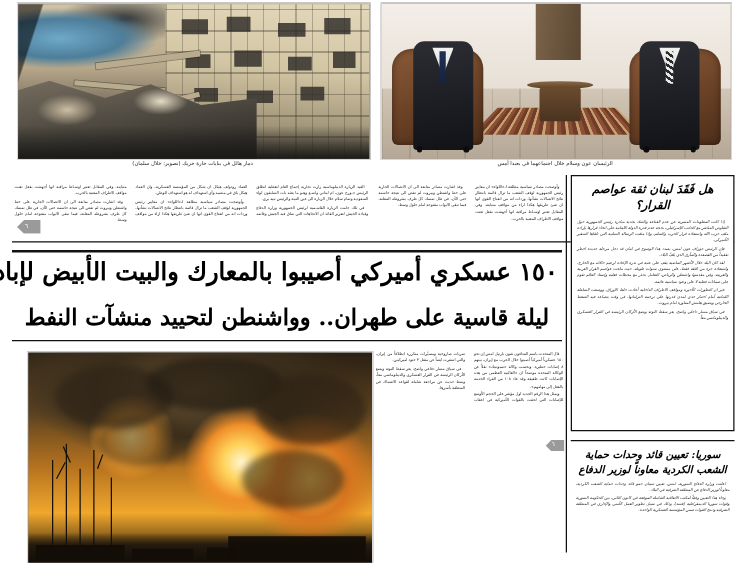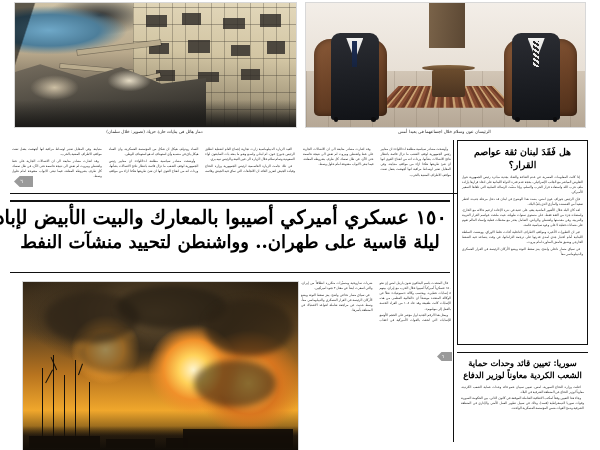--- a/index.html
+++ b/index.html
@@ -41,21 +41,21 @@
   .jump{
     position:absolute;left:14px;top:176px;
     width:19px;height:11px;background:#9a9a9a;
     clip-path:polygon(30% 0,100% 0,100% 100%,30% 100%,0 50%);
     color:#fff;font-size:5px;line-height:11px;text-align:center;padding-right:4px;
     box-sizing:border-box;
   }
 
   
   .sidebar{position:absolute;left:457px;top:140px;width:131px;height:302px;}
-  .side-box{border:1px solid #111;padding:3px 4px 4px;background:#fff;}
+  .side-box{border:1px solid #111;padding:3px 4px 4px;background:#fff;font-style:italic;}
   .side-title{
     font-size:9.4px;line-height:1.42;font-weight:bold;text-align:center;
     color:#000;font-family:"DejaVu Serif","Liberation Serif",serif;
     margin:1px 0 3px;
   }
   .side-title.small{font-size:8.3px;}
   .byline-row{display:flex;align-items:center;justify-content:space-between;margin-top:3px;}
   .byline{font-size:7px;font-weight:bold;color:#000;}
   .byline-arrow{
     width:15px;height:9px;background:#9a9a9a;
@@ -69,21 +69,21 @@
   .hl-rule-top{height:1.6px;background:#111;margin-bottom:5px;}
   .hl1{
     font-family:"DejaVu Serif","Liberation Serif",serif;
     font-weight:bold;font-size:19.5px;line-height:1.12;
     text-align:center;color:#000;letter-spacing:-.3px;white-space:nowrap;
     transform:scaleX(.985);transform-origin:center;
   }
   .hl2{
     font-family:"DejaVu Serif","Liberation Serif",serif;
     font-weight:bold;font-size:18px;line-height:1.2;
-    text-align:center;color:#000;margin-top:3px;letter-spacing:-.2px;white-space:nowrap;
+    text-align:center;color:#000;margin-top:16px;letter-spacing:-.2px;white-space:nowrap;
   }
 
   
   .photo-fire{position:absolute;left:22px;top:281px;width:275px;height:169px;}
   .lower-cols{position:absolute;left:301px;top:281px;width:150px;height:160px;
               column-count:2;column-gap:7px;}
   .lower-arrow{
     position:absolute;left:437px;top:352px;
     width:15px;height:9px;background:#9a9a9a;
     clip-path:polygon(30% 0,100% 0,100% 100%,30% 100%,0 50%);

